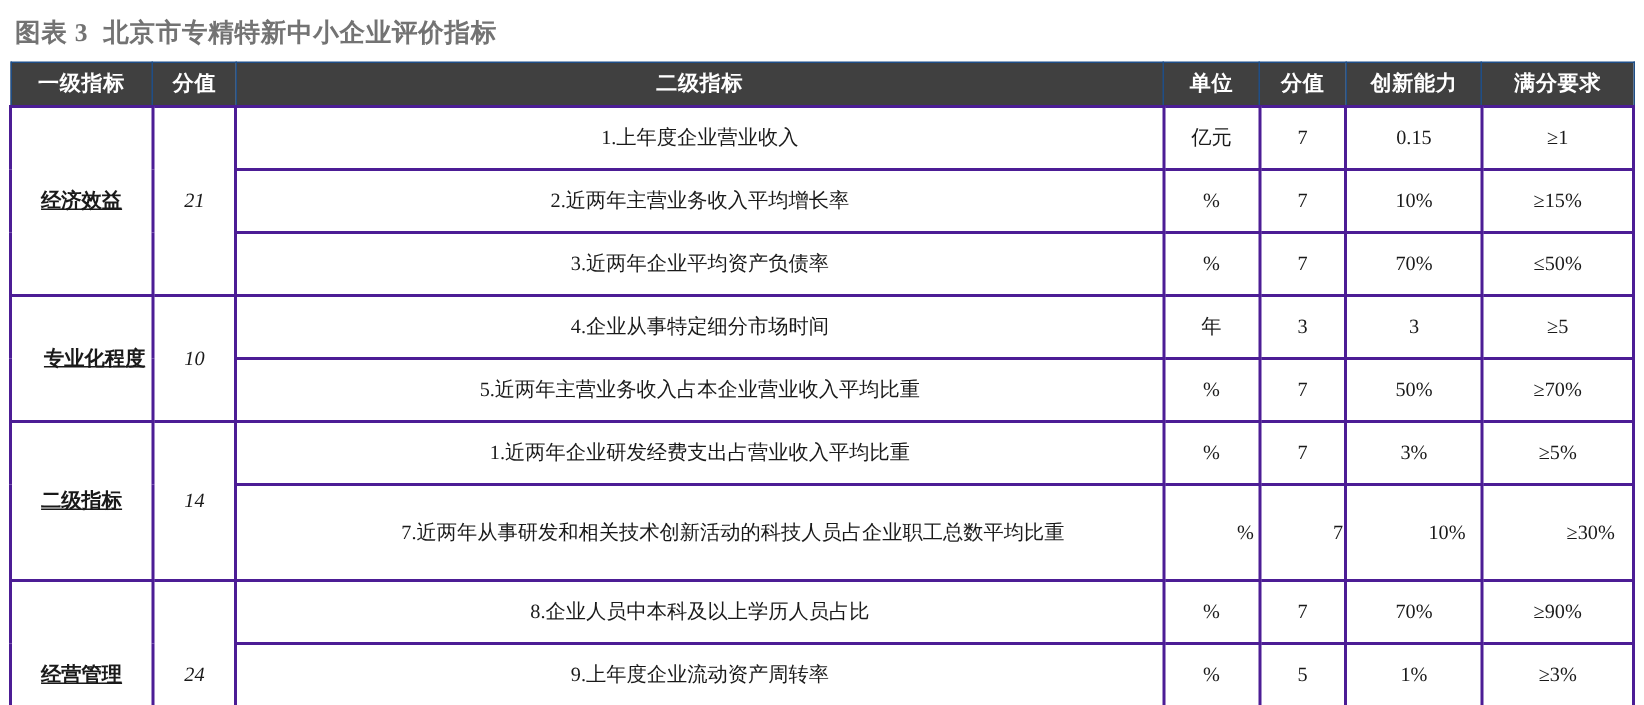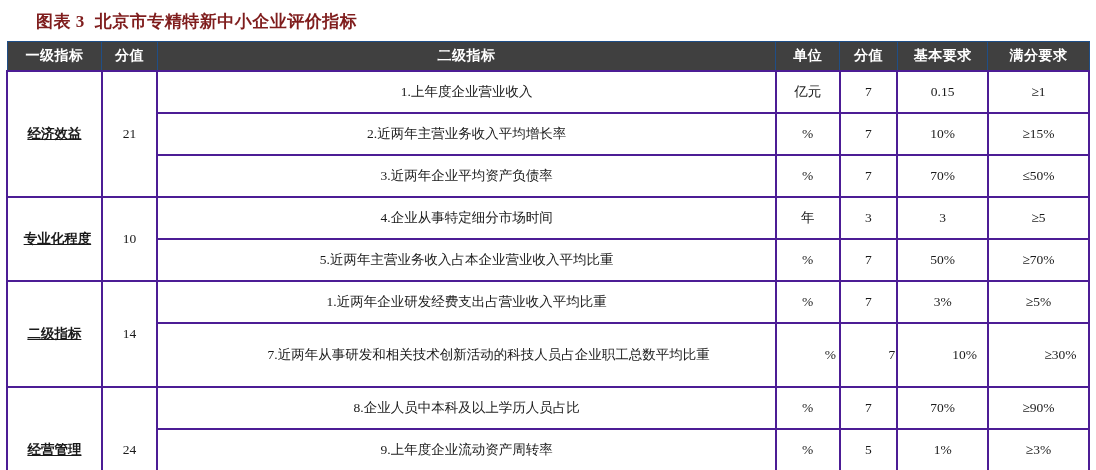--- a/index.html
+++ b/index.html
@@ -18,25 +18,24 @@
     width: 1096px;
     height: 470px;
     position: relative;
     box-sizing: border-box;
     padding: 8px 6px 0 6px;
   }
   .caption {
     font-family: "Liberation Serif", "DejaVu Serif", serif;
     font-weight: bold;
     font-size: 17px;
-    color: #7f1d1d;
+    color: #737373;
     letter-spacing: 0.5px;
     padding: 2px 0 8px 4px;
     white-space: nowrap;
-    margin-left: 26px;
   }
   .caption .cap-num {
     margin-right: 10px;
   }
   table.metrics {
     border-collapse: collapse;
     width: 1084px;
     table-layout: fixed;
     font-size: 13.5px;
   }
@@ -62,25 +61,26 @@
   }
   td.cat {
     color: #1f4e87;
     font-weight: bold;
     font-size: 14px;
     text-align: center;
     line-height: 1.55;
     text-decoration: underline;
   }
   td.cat.catleft {
-    text-align: center;
+    text-align: right;
     padding-left: 10px;
   }
   td.score-group {
     font-size: 14px;
+    font-style: italic;
   }
   td.indicator {
     text-align: center;
     line-height: 1.5;
     padding: 4px 8px;
   }
   tr.tall td {
     height: 58px;
     padding-left: 48px;
   }
@@ -111,21 +111,21 @@
       <col class="col-basic">
       <col class="col-full">
     </colgroup>
     <thead>
       <tr>
         <th>一级指标</th>
         <th>分值</th>
         <th>二级指标</th>
         <th>单位</th>
         <th>分值</th>
-        <th>基本要求</th>
+        <th>创新能力</th>
         <th>满分要求</th>
       </tr>
     </thead>
     <tbody>
 
       <tr>
         <td class="cat" rowspan="3">经济效益</td>
         <td class="score-group" rowspan="3">21</td>
         <td class="indicator">1.上年度企业营业收入</td>
         <td>亿元</td>

